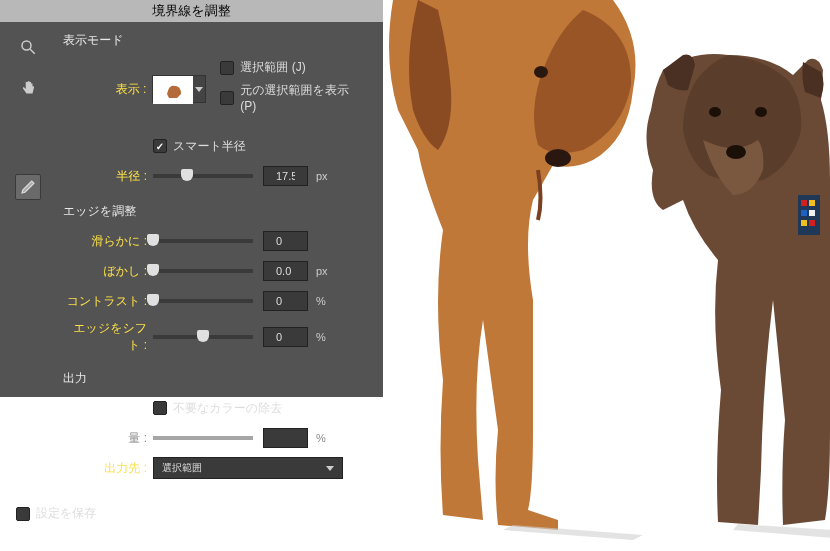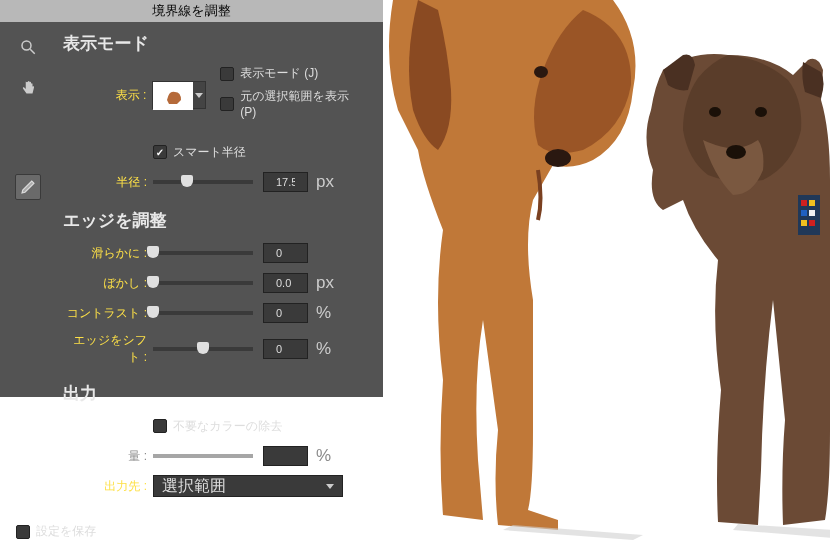--- a/index.html
+++ b/index.html
@@ -5,38 +5,38 @@
 * { box-sizing: border-box; margin: 0; padding: 0; }
 body { font-family: -apple-system, "Hiragino Kaku Gothic ProN", sans-serif; font-size: 12px; display: flex; width: 830px; height: 551px; overflow: hidden; }
 .panel { width: 383px; height: 397px; background: #535353; color: #e8e8e8; display: flex; flex-direction: column; }
 .title-bar { height: 22px; background: #b8b8b8; color: #000; text-align: center; line-height: 22px; font-size: 13px; }
 .content { flex: 1; display: flex; }
 .toolbar { width: 45px; padding: 12px 0 0 10px; display: flex; flex-direction: column; gap: 16px; align-items: center; }
 .tool { width: 26px; height: 26px; display: flex; align-items: center; justify-content: center; cursor: pointer; border-radius: 2px; }
 .tool.active { background: #6a6a6a; border: 1px solid #3a3a3a; }
 .main { flex: 1; padding: 10px 16px 0 18px; }
 .section { margin-bottom: 16px; }
-.section-title { font-weight: bold; font-size: 17px; margin-bottom: 10px; }
+.section-title { font-weight: normal; font-size: 12px; margin-bottom: 10px; }
 .row { display: flex; align-items: center; margin-bottom: 8px; min-height: 22px; }
 .label { width: 90px; text-align: right; padding-right: 6px; color: #fde047; font-size: 12px; }
 .label.disabled { color: #8a8a8a; }
 .thumb { width: 40px; height: 28px; background: #fff; border: 1px solid #333; position: relative; display: inline-block; }
 .dropdown-caret { width: 14px; height: 28px; background: #444; display: inline-flex; align-items: center; justify-content: center; border: 1px solid #333; border-left: none; cursor: pointer; }
 .checkbox { width: 14px; height: 14px; background: #3a3a3a; border: 1px solid #222; border-radius: 2px; margin-right: 6px; display: inline-flex; align-items: center; justify-content: center; cursor: pointer; flex-shrink: 0; }
 .checkbox.checked::after { content: "✓"; color: #fff; font-size: 10px; font-weight: bold; }
 .check-row { display: flex; align-items: center; margin-bottom: 6px; }
 .check-label { font-size: 12px; color: #ddd; }
 .slider-track { width: 100px; height: 4px; background: #3a3a3a; position: relative; cursor: pointer; }
 .slider-track.disabled { opacity: 0.45; }
 .slider-thumb { width: 12px; height: 12px; background: #e0e0e0; border-radius: 2px 2px 6px 6px; position: absolute; top: -5px; transform: translateX(-50%); }
 .value-box { width: 45px; height: 20px; background: #3a3a3a; border: 1px solid #222; color: #ddd; font-size: 11px; padding: 0 12px; margin-left: 10px; font-family: inherit; }
 .value-box.disabled { color: #777; }
-.unit { margin-left: 8px; color: #ccc; font-size: 17px; width: 16px; }
+.unit { margin-left: 8px; color: #ccc; font-size: 11px; width: 16px; }
 .unit.disabled { color: #8a8a8a; }
-.select { width: 190px; height: 22px; background: #3a3a3a; border: 1px solid #222; color: #ddd; display: flex; align-items: center; justify-content: space-between; padding: 0 8px; cursor: pointer; font-size: 16px; }
+.select { width: 190px; height: 22px; background: #3a3a3a; border: 1px solid #222; color: #ddd; display: flex; align-items: center; justify-content: space-between; padding: 0 8px; cursor: pointer; font-size: 10px; }
 .footer { padding: 10px 16px 14px; display: flex; flex-direction: column; }
 .preview { flex: 1; background: #fff; position: relative; overflow: hidden; }
 .dog-svg { width: 100%; height: 100%; }
 </style>
 </head>
 <body>
 
 <div class="panel">
   <div class="title-bar">境界線を調整</div>
   <div class="content">
@@ -75,21 +75,21 @@
             </div>
             <div class="dropdown-caret">
               <svg width="8" height="5">
                   <path d="M0 0 L4 5 L8 0 Z" fill="#ccc"></path>
                 </svg>
             </div>
           </div>
           <div style="margin-left:14px">
             <div class="check-row">
               <div class="checkbox"></div>
-              <span class="check-label">表示モード (J)</span>
+              <span class="check-label">選択範囲 (J)</span>
             </div>
             <div class="check-row">
               <div class="checkbox"></div>
               <span class="check-label">元の選択範囲を表示 (P)</span>
             </div>
           </div>
         </div>
       </div>
 
       <div class="section">

